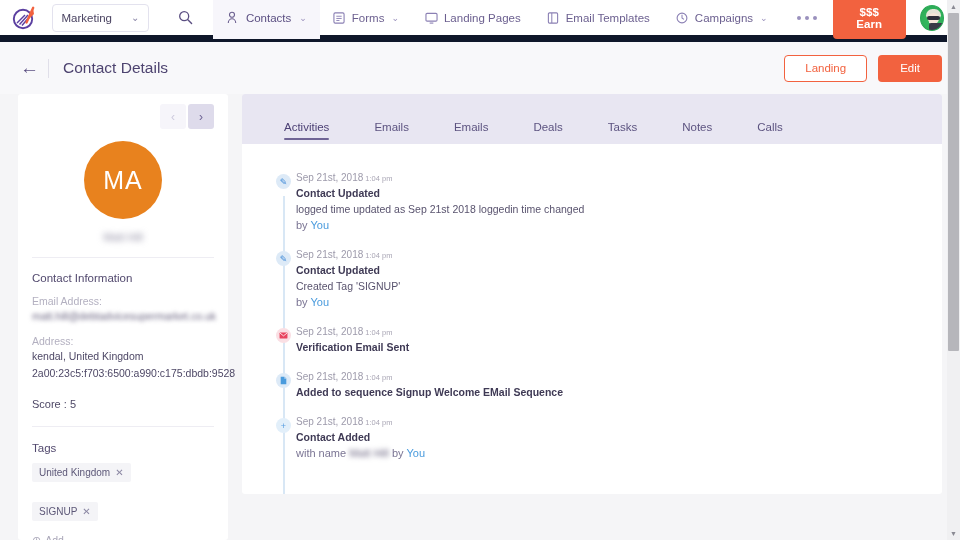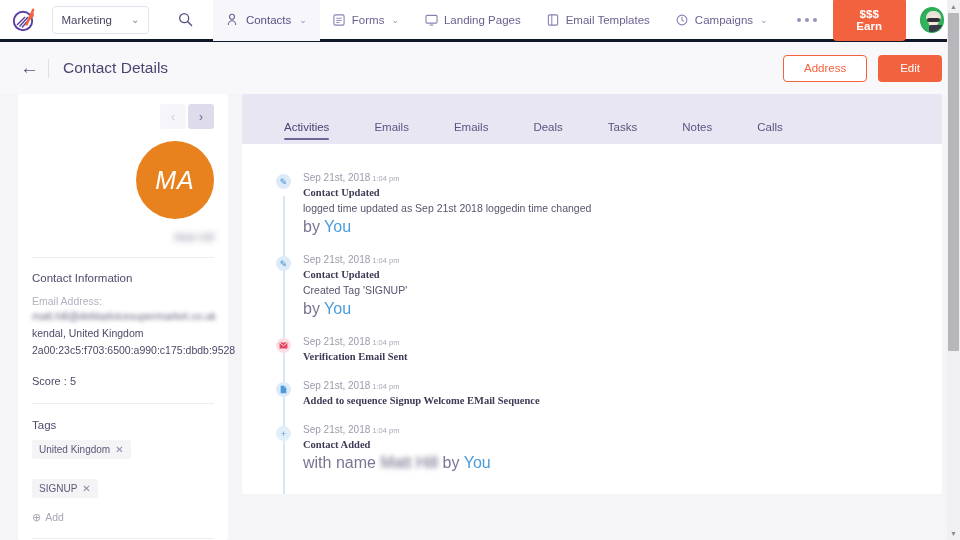--- a/index.html
+++ b/index.html
@@ -8,21 +8,21 @@
     font-family: "Liberation Sans", sans-serif;
     background: #f5f5f7;
     overflow: hidden;
   }
   .app { position: relative; width: 960px; height: 540px; background: #f5f5f7; }
 
   
   .topnav {
     height: 42px; background: #ffffff;
     display: flex; align-items: center;
-    border-bottom: 3px solid #0f172a;
+    border-bottom: 7px solid #0f172a;
     padding-left: 8px; padding-right: 0;
     position: relative; z-index: 5;
   }
   .logo { width: 34px; height: 34px; display:flex; align-items:center; justify-content:center; margin-right: 12px; }
   .selector {
     display: flex; align-items: center; justify-content: space-between;
     width: 104px; height: 28px;
     border: 1px solid #e3e2ee; border-radius: 4px;
     padding: 0 9px; color: #4b4462; font-size: 11.5px;
     margin-right: 20px;
@@ -82,21 +82,21 @@
     width: 210px; background:#fff; border-radius:3px;
     padding: 10px 14px 0 14px; position:relative; height:446px;
   }
   .pager { display:flex; justify-content:flex-end; gap:2px; }
   .pbtn {
     width:26px; height:25px; display:flex; align-items:center; justify-content:center;
     font-size:12px; border-radius:3px;
   }
   .pbtn.prev { background:#f6f5fa; color:#cdc9dd; }
   .pbtn.next { background:#dedbeb; color:#6f6495; }
-  .avatar-wrap { display:flex; flex-direction:column; align-items:flex-end; margin-top: 12px; font-style: italic; }
+  .avatar-wrap { display:flex; flex-direction:column; align-items:center; margin-top: 12px; }
   .avatar {
     width:78px; height:78px; border-radius:50%;
     background:#e8821e; color:#fff;
     display:flex; align-items:center; justify-content:center;
     font-size:25px; letter-spacing:1px;
   }
   .cname {
     margin-top:12px; font-size:11px; color:#8d8aa0;
     filter: blur(3.1px); user-select:none;
   }
@@ -138,26 +138,26 @@
   .titem { position:relative; display:flex; margin-bottom: 18px; }
   .tdot {
     width:15px; height:15px; border-radius:50%;
     display:flex; align-items:center; justify-content:center;
     flex:0 0 15px; margin-top:2px; z-index:2; font-size:9px;
   }
   .tdot.edit { background:#ddeaf7; color:#3b87d6; }
   .tdot.mail { background:#fadfe4; color:#e8445f; }
   .tdot.doc  { background:#ddeaf7; color:#4a9bdd; }
   .tdot.plus { background:#e2effa; color:#5a9fe0; }
-  .tcontent { margin-left: 12px; }
+  .tcontent { margin-left: 5px; }
   .tdate { font-size:10px; color:#9d9aab; }
   .ttime { font-size:7.5px; color:#a9a6b5; margin-left:2px; }
-  .ttitle { font-size:10.5px; color:#3f3a55; font-weight:bold; margin-top:4px;font-family:Liberation Serif, serif; }
+  .ttitle { font-size:10.5px; color:#3f3a55; font-weight:bold; margin-top:4px; }
   .tdesc { font-size:10.5px; color:#59536e; margin-top:4px; }
-  .tby { font-size:16px; color:#7b7594; margin-top:4px; }
+  .tby { font-size:11px; color:#7b7594; margin-top:4px; }
   .tby .who { color:#4a9bdd; }
   .tname-blur { display:inline-block; filter: blur(2.6px); color:#6a6480; user-select:none; }
   .tend {
     position:absolute; left:35px; width:8px; height:8px; border-radius:50%;
     background:#3f8fd6; top:393px; z-index:3;
   }
 
   
   .sbar { position:absolute; top:0; right:0; width:13px; height:540px; background:#f0f0f2; z-index:10; }
   .sarrow { height:13px; display:flex; align-items:center; justify-content:center; font-size:7px; color:#8a8a93; }
@@ -262,21 +262,21 @@
       <span class="glasses"></span>
       <span class="body"></span>
     </div>
   </div>
 
   <div class="pagehead">
     <div class="backarrow">←</div>
     <div class="vdiv"></div>
     <div class="ptitle">Contact Details</div>
     <div class="headspacer"></div>
-    <button class="btn-delete">Address</button>
+    <button class="btn-delete">Landing</button>
     <button class="btn-edit">Edit</button>
   </div>
 
   <div class="body">
 
     <div class="leftcard">
       <div class="pager">
         <div class="pbtn prev">‹</div>
         <div class="pbtn next">›</div>
       </div>
@@ -286,20 +286,21 @@
         <div class="cname">Matt Hill</div>
       </div>
 
       <div class="hr"></div>
 
       <div class="sec-title">Contact Information</div>
 
       <div class="fld-label">Email Address:</div>
       <div class="fld-val blurred">matt.hill@debtadvicesupermarket.co.uk</div>
 
+      <div class="fld-label">Address:</div>
       <div class="fld-val">kendal, United Kingdom</div>
       <div class="fld-val">2a00:23c5:f703:6500:a990:c175:dbdb:9528</div>
 
       <div class="score">Score : 5</div>
 
       <div class="hr" style="margin-top:16px"></div>
 
       <div class="tags-title">Tags</div>
       <div class="tagrow">
         <div class="tag">

